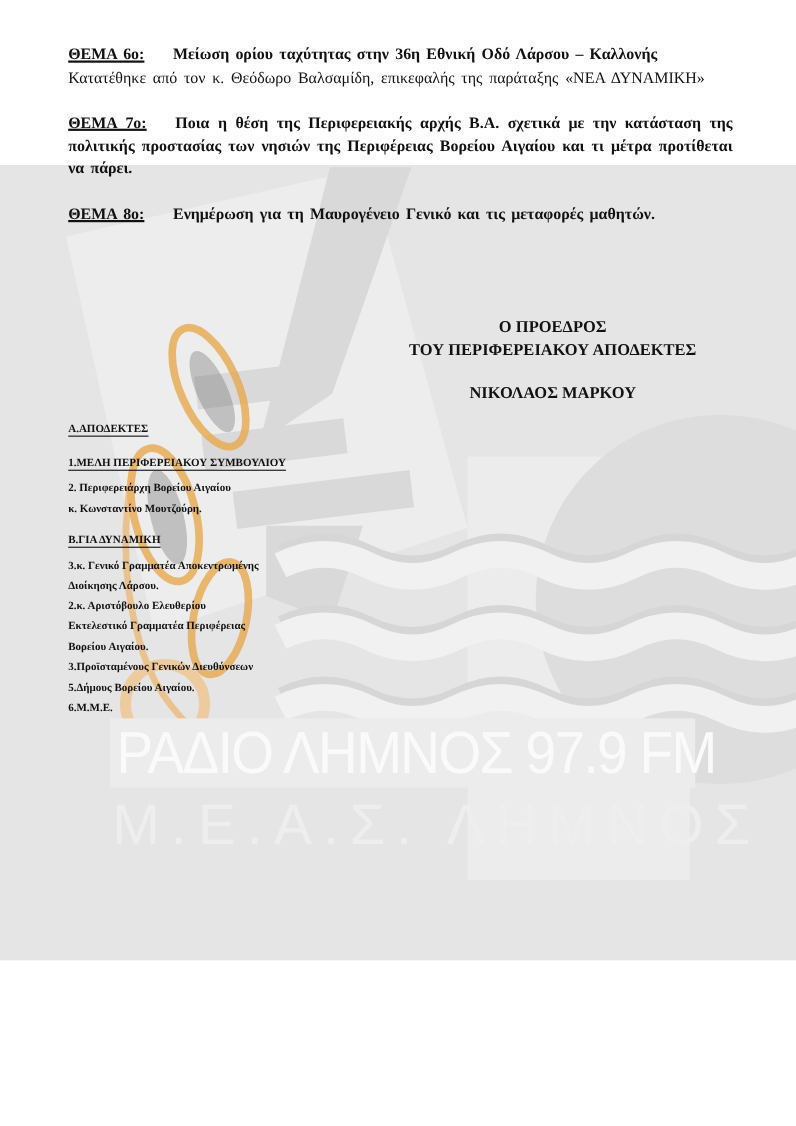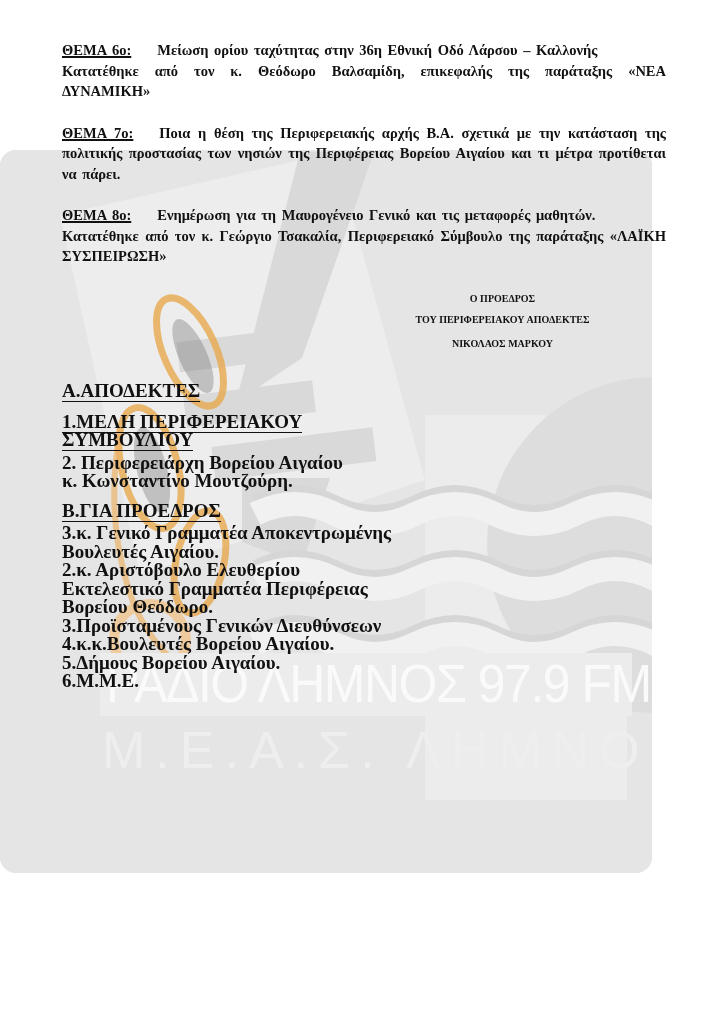--- a/index.html
+++ b/index.html
@@ -3,22 +3,22 @@
 <meta charset="utf-8">
 <style>
   * { margin:0; padding:0; box-sizing:border-box; }
   html,body { background:#ffffff; }
   .page {
     position:relative; width:724px; height:1024px; background:#ffffff;
     font-family:"Liberation Serif", serif; color:#111; overflow:hidden;
   }
   
   .watermark {
-    position:absolute; left:0; top:150px; width:652px; height:723px;
-    background:#e5e5e5; overflow:hidden;border-radius:16px;
+    position:absolute; left:0; top:150px; width:724px; height:723px;
+    background:#e5e5e5; overflow:hidden;
   }
   .watermark svg { position:absolute; left:0; top:0; }
   .wm-band {
     position:absolute; left:100px; top:503px; width:532px; height:63px;
     background:#ececec;
   }
   .wm-line1 {
     font-family:"Liberation Sans", sans-serif;
     font-size:50px; line-height:63px; color:#fafafa; letter-spacing:-1.5px;
     white-space:nowrap; padding-left:6px; transform:scaleY(1.08); transform-origin:center;
@@ -29,29 +29,29 @@
     font-size:52px; color:#eeeeee; letter-spacing:10px; white-space:nowrap;
   }
   
   .content { position:absolute; left:0; top:0; width:724px; height:1024px;border-radius:21px; }
   .topics { position:absolute; left:62px; top:40px; width:604px;
             font-size:14.5px; line-height:20.5px; }
   .topic { margin-bottom:21px; }
   .topic-head { text-align:justify; font-weight:bold; word-spacing:2px; }
   .topic-label { text-decoration:underline; text-decoration-thickness:1.8px; }
   .label-gap { display:inline-block; width:26px; }
-  .topic-sub { text-align:justify; word-spacing:2.5px;font-weight:bold; }
+  .topic-sub { text-align:justify; word-spacing:2.5px; }
   .signature {
     position:absolute; left:345px; top:288px; width:315px;
-    text-align:center; font-weight:bold; font-size:10px; line-height:21px;
+    text-align:center; font-weight:bold; font-size:15px; line-height:21px;
   }
-  .sig-name { margin-top:3px; }
+  .sig-name { margin-top:18px; }
   .recipients {
     position:absolute; left:62px; top:382px; width:362px;
-    font-weight:bold; font-size:19px; line-height:18.5px;
+    font-weight:bold; font-size:10px; line-height:18.5px;
   }
   .u { border-bottom:1.8px solid #111; padding-bottom:0px; }
   .rec-heading { margin-bottom:12px; }
   .rec-subheading { margin-bottom:4px; }
   .group-gap { margin-top:11px; }
 </style>
 </head>
 <body>
 
 <div class="page">
@@ -106,43 +106,41 @@
     <section class="topics">
       <div class="topic">
         <p class="topic-head"><span class="topic-label">ΘΕΜΑ 6ο:</span><span class="label-gap"></span><span class="topic-title">Μείωση ορίου ταχύτητας στην 36η Εθνική Οδό Λάρσου – Καλλονής</span></p>
         <p class="topic-sub">Κατατέθηκε από τον κ. Θεόδωρο Βαλσαμίδη, επικεφαλής της παράταξης «ΝΕΑ ΔΥΝΑΜΙΚΗ»</p>
       </div>
       <div class="topic">
         <p class="topic-head"><span class="topic-label">ΘΕΜΑ 7ο:</span><span class="label-gap"></span><span class="topic-title">Ποια η θέση της Περιφερειακής αρχής Β.Α. σχετικά με την κατάσταση της πολιτικής προστασίας των νησιών της Περιφέρειας Βορείου Αιγαίου και τι μέτρα προτίθεται να πάρει.</span></p>
       </div>
       <div class="topic">
         <p class="topic-head"><span class="topic-label">ΘΕΜΑ 8ο:</span><span class="label-gap"></span><span class="topic-title">Ενημέρωση για τη Μαυρογένειο Γενικό  και τις μεταφορές μαθητών.</span></p>
-        <p class="topic-sub">Κατατέθηκε από τον κ. Γεώργιο Τσακαλία, Περιφερειακό Σύμβουλο της παράταξης «ΛΑΪΚΗ ΣΥΣΠΕΙΡΩΣΗ»</p>
       </div>
     </section>
 
     <div class="signature">
       <div>Ο ΠΡΟΕΔΡΟΣ</div>
       <div>ΤΟΥ ΠΕΡΙΦΕΡΕΙΑΚΟΥ ΑΠΟΔΕΚΤΕΣ</div>
       <div class="sig-name">ΝΙΚΟΛΑΟΣ ΜΑΡΚΟΥ</div>
     </div>
 
     <div class="recipients">
       <div class="rec-heading"><span class="u">Α.ΑΠΟΔΕΚΤΕΣ</span></div>
 
       <div class="rec-subheading"><span class="u">1.ΜΕΛΗ ΠΕΡΙΦΕΡΕΙΑΚΟΥ ΣΥΜΒΟΥΛΙΟΥ</span></div>
       <div>2. Περιφερειάρχη Βορείου Αιγαίου</div>
       <div>κ. Κωνσταντίνο Μουτζούρη.</div>
 
-      <div class="rec-subheading group-gap"><span class="u">Β.ΓΙΑ ΠΡΟΕΔΡΟΣ</span></div>
+      <div class="rec-subheading group-gap"><span class="u">Β.ΓΙΑ ΔΥΝΑΜΙΚΗ</span></div>
       <div>3.κ. Γενικό Γραμματέα Αποκεντρωμένης</div>
-      <div>Βουλευτές Αιγαίου.</div>
+      <div>Διοίκησης Λάρσου.</div>
       <div>2.κ. Αριστόβουλο Ελευθερίου</div>
       <div>Εκτελεστικό Γραμματέα Περιφέρειας</div>
-      <div>Βορείου Θεόδωρο.</div>
+      <div>Βορείου Αιγαίου.</div>
       <div>3.Προϊσταμένους Γενικών Διευθύνσεων</div>
-      <div>4.κ.κ.Βουλευτές Βορείου Αιγαίου.</div>
       <div>5.Δήμους Βορείου Αιγαίου.</div>
       <div>6.Μ.Μ.Ε.</div>
     </div>
 
   </div>
 </div>
 
 </body></html>

